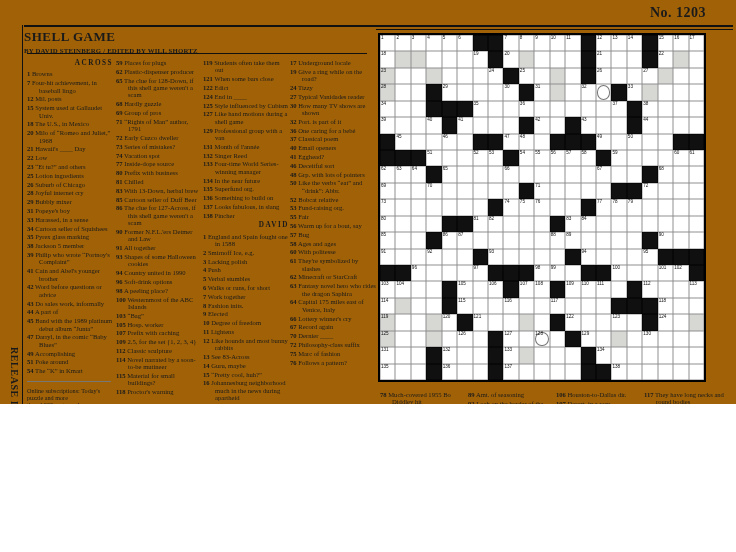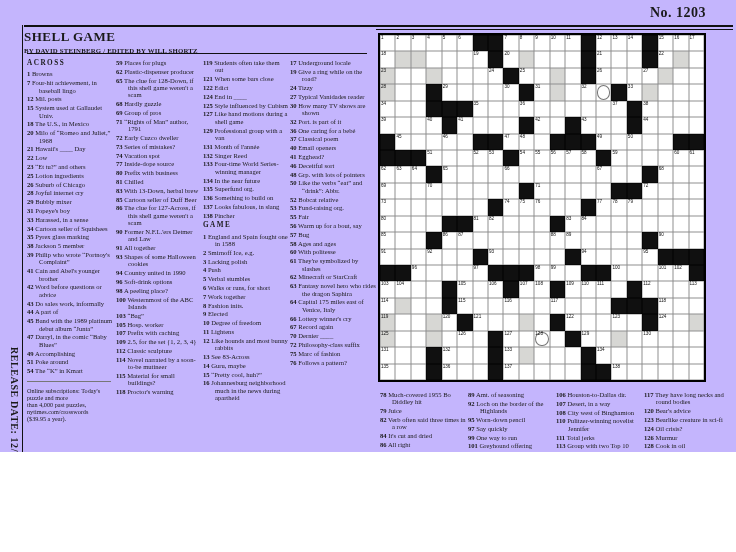--- a/index.html
+++ b/index.html
@@ -1,27 +1,27 @@
 <!DOCTYPE html>
 <html><head>
 <meta charset="utf-8">
 <style>
   html,body{margin:0;padding:0;}
-  #page{position:relative;width:736px;height:452px;background:#c4b5fd;font-family:"Liberation Serif",serif;color:#1a1a1a;overflow:hidden;}
+  #page{position:relative;width:736px;height:404px;background:#a16207;font-family:"Liberation Serif",serif;color:#1a1a1a;overflow:hidden;}
   .rule{position:absolute;background:#111;}
   
   #issue{position:absolute;top:5px;right:30px;font-size:14px;font-weight:bold;letter-spacing:.5px;}
   #titleblock{position:absolute;left:24px;top:29px;width:348px;text-align:left;}
   #title{font-size:13px;font-weight:bold;letter-spacing:.5px;}
   #byline{font-size:6.8px;font-weight:bold;margin-top:2px;letter-spacing:.2px;}
   
   .cluecol{position:absolute;width:86px;font-size:6.6px;line-height:7.4px;}
   .clue{margin-bottom:1.4px;padding-left:12px;text-indent:-12px;}
   .clue b{font-weight:bold;}
-  .clue-header{text-align:left;font-weight:bold;font-size:7.2px;letter-spacing:1.5px;margin:3px 0 3px 0;}
+  .clue-header{text-align:right;font-weight:bold;font-size:7.2px;letter-spacing:1.5px;margin:3px 0 3px 0;}
   .colrule{height:1px;background:#777;margin:6px 2px 5px 0;}
   .footline{font-size:6.2px;line-height:7.2px;}
   
   #grid{position:absolute;left:378px;top:33px;width:324px;height:345px;display:grid;grid-template-columns:repeat(21,1fr);grid-template-rows:repeat(21,1fr);border:2px solid #000;background:#fff;box-sizing:content-box;}
   .cell{position:relative;box-shadow:inset 0 0 0 .5px #8f8f8f;background:#fff;}
   .cell.black{background:#101010;box-shadow:inset 0 0 0 .5px #000;}
   .cell.gray{background:#d7d7d4;}
   .num{position:absolute;top:0;left:1px;font-size:4.6px;line-height:5px;font-family:"Liberation Sans",sans-serif;color:#111;}
   .circ{position:absolute;left:1px;top:1px;right:1px;bottom:1px;border:.9px solid #777;border-radius:50%;}
   
@@ -125,21 +125,21 @@
       <div class="clue"><b>127</b> Like hand motions during a shell game</div>
       <div class="clue"><b>129</b> Professional group with a van</div>
       <div class="clue"><b>131</b> Month of l'année</div>
       <div class="clue"><b>132</b> Singer Reed</div>
       <div class="clue"><b>133</b> Four-time World Series-winning manager</div>
       <div class="clue"><b>134</b> In the near future</div>
       <div class="clue"><b>135</b> Superfund org.</div>
       <div class="clue"><b>136</b> Something to build on</div>
       <div class="clue"><b>137</b> Looks fabulous, in slang</div>
       <div class="clue"><b>138</b> Pincher</div>
-      <div class="clue-header">GAME</div>
+      <div class="clue-header">DAVID</div>
       <div class="clue"><b>1</b> England and Spain fought one in 1588</div>
       <div class="clue"><b>2</b> Smirnoff Ice, e.g.</div>
       <div class="clue"><b>3</b> Lacking polish</div>
       <div class="clue"><b>4</b> Push</div>
       <div class="clue"><b>5</b> Verbal stumbles</div>
       <div class="clue"><b>6</b> Walks or runs, for short</div>
       <div class="clue"><b>7</b> Work together</div>
       <div class="clue"><b>8</b> Fashion inits.</div>
       <div class="clue"><b>9</b> Elected</div>
       <div class="clue"><b>10</b> Degree of freedom</div>

